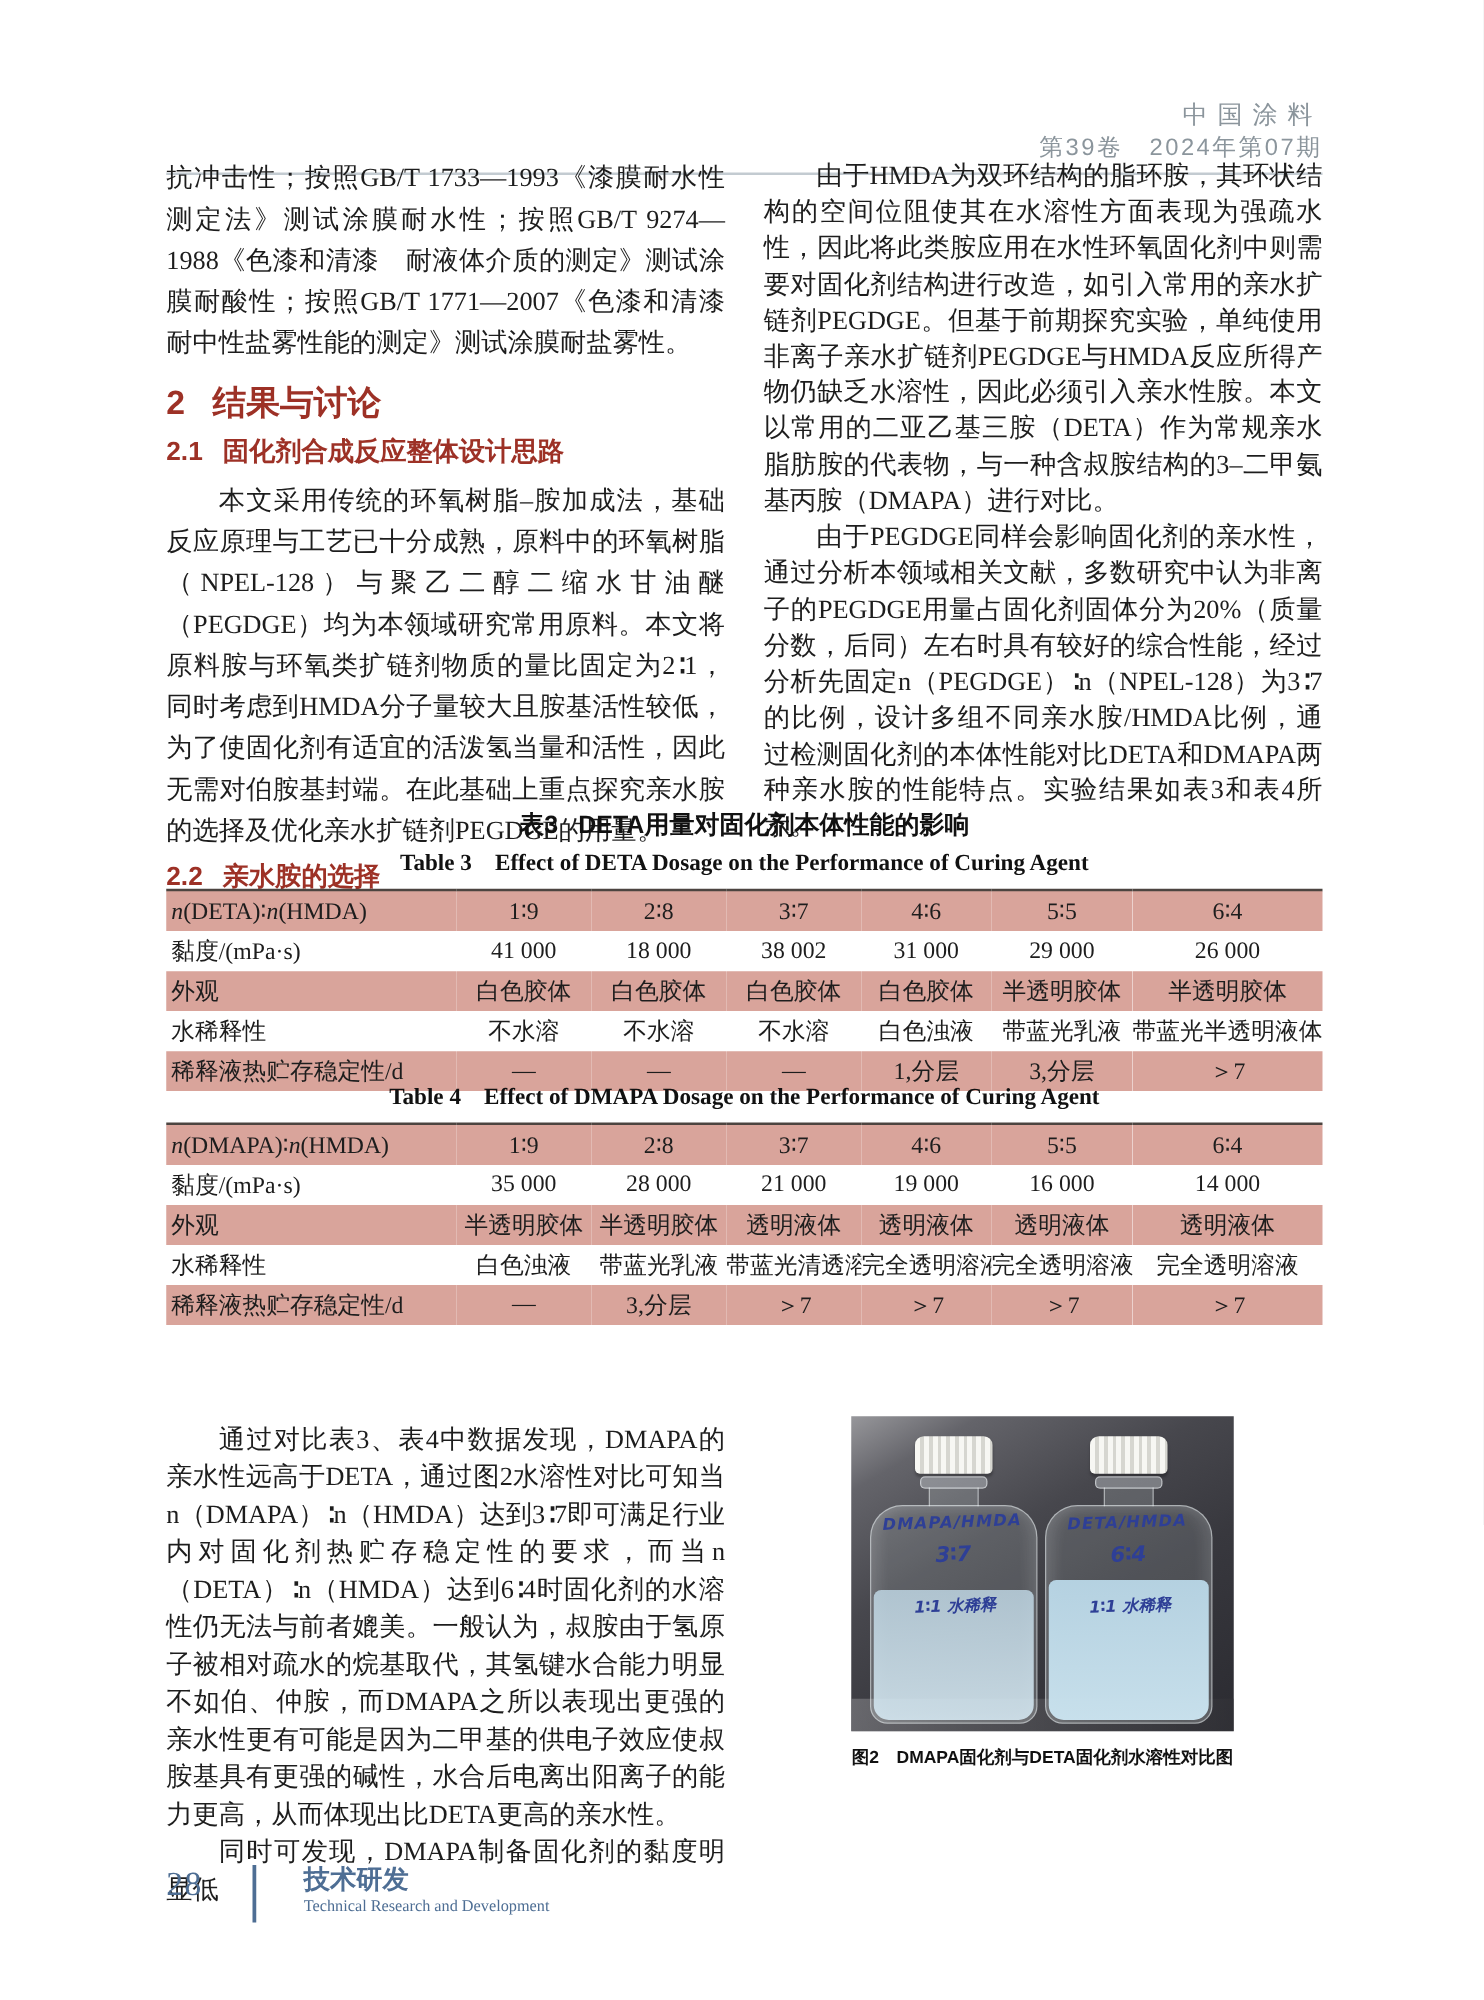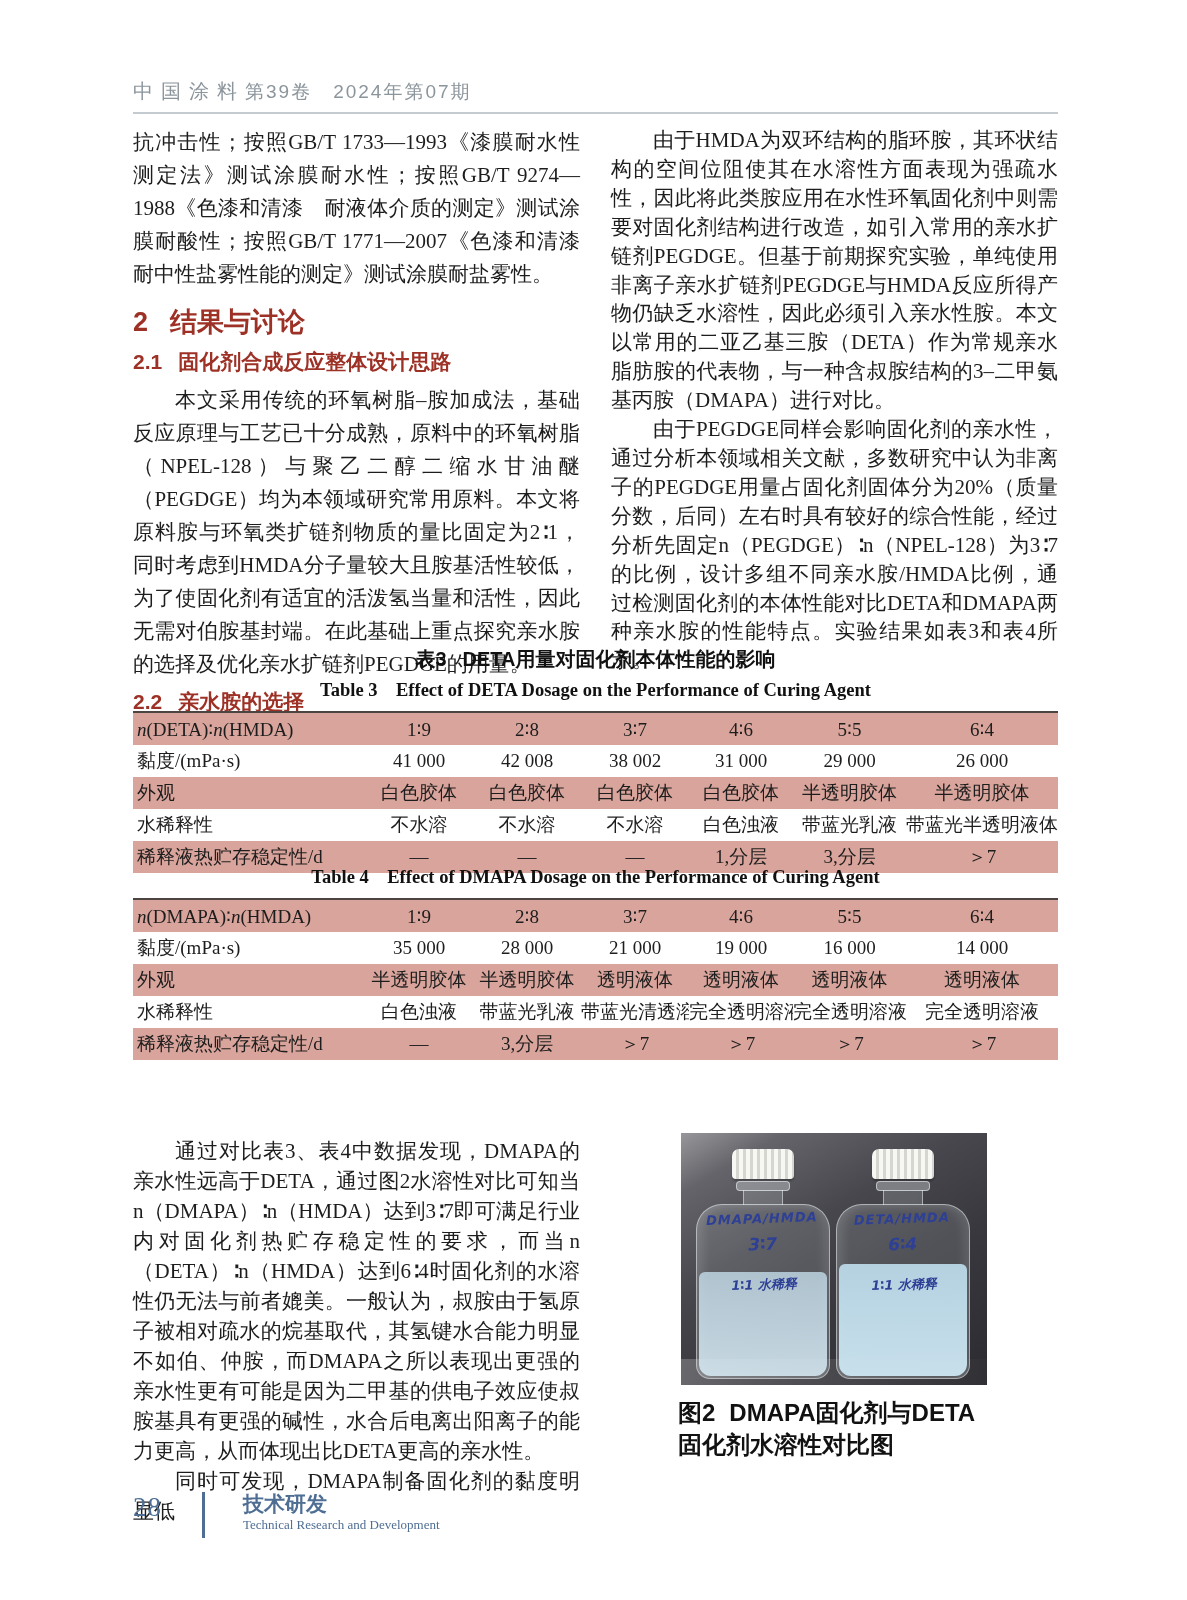--- a/index.html
+++ b/index.html
@@ -1,21 +1,21 @@
 <!DOCTYPE html>
 <html><head>
 <meta charset="utf-8">
 <style>
   html,body{margin:0;padding:0;background:#e8e8e8;}
   .page{position:relative;width:1187px;height:1600px;margin:0 auto;background:#ffffff;
         font-family:"Liberation Serif","DejaVu Serif",serif;color:#1d1d1d;overflow:hidden;}
 
   
-  .pg-header{position:absolute;left:133px;top:78px;width:925px;display:flex;justify-content:flex-start;
-             align-items:flex-end;padding-bottom:7px;border-bottom:2px solid #c3cbd1;}
+  .pg-header{position:absolute;left:133px;top:78px;width:925px;display:flex;justify-content:center;
+             align-items:flex-end;padding-bottom:7px;border-bottom:2px solid #c3cbd1;flex-direction:column;}
   .journal-name{font-family:"Liberation Sans","DejaVu Sans",sans-serif;font-size:20px;color:#8b959c;letter-spacing:8px;}
   .issue-info{font-family:"Liberation Sans","DejaVu Sans",sans-serif;font-size:19px;color:#8b959c;letter-spacing:2px;}
 
   
   .col{position:absolute;width:447px;font-size:21px;text-align:justify;}
   .col p{margin:0;}
   .col p.ind{text-indent:2em;}
   .col-left-top{left:133px;top:126px;line-height:33px;}
   .col-right-top{left:611px;top:126px;line-height:28.9px;}
 
@@ -66,22 +66,22 @@
        box-shadow:inset 6px 0 10px rgba(255,255,255,.12), inset -6px 0 10px rgba(255,255,255,.10);}
   .liquid{position:absolute;left:2px;right:2px;bottom:2px;border-radius:6px 6px 12px 12px;}
   .bottle-left .liquid{height:104px;background:linear-gradient(180deg,rgba(199,224,238,.78),rgba(215,234,244,.88));}
   .bottle-right .liquid{height:112px;background:linear-gradient(180deg,rgba(186,216,232,.95),rgba(203,228,240,.97));}
   .hand{position:absolute;top:62px;left:0;right:0;text-align:center;color:#2e3f96;
         font-family:"DejaVu Sans","Liberation Sans",sans-serif;font-style:italic;font-weight:bold;
         transform:rotate(-2deg);}
   .hand .l1{font-size:13px;letter-spacing:1px;}
   .hand .l2{font-size:17px;margin-top:8px;}
   .hand .l3{font-size:13px;margin-top:22px;}
-  .fig-cap-cn{font-family:"Liberation Sans","DejaVu Sans",sans-serif;font-weight:bold;font-size:24px;
-              margin-top:12px;color:#111;}
+  .fig-cap-cn{font-family:"Liberation Sans","DejaVu Sans",sans-serif;font-weight:bold;font-size:14px;
+              text-align:center;margin-top:12px;color:#111;}
   .fig-cap-cn .t-label{margin-right:14px;}
   .fig-cap-en{font-weight:bold;font-size:18.5px;text-align:center;margin-top:6px;line-height:27px;color:#111;}
 
   
   .pg-footer{position:absolute;left:133px;top:1492px;display:flex;align-items:flex-start;color:#4e6e94;gap:28px;}
   .pg-num{font-size:27px;margin-right:12px;letter-spacing:1px;}
   .foot-divider{width:3px;height:46px;background:#4e6e94;margin-right:10px;}
   .foot-cn{font-family:"Liberation Sans","DejaVu Sans",sans-serif;font-weight:bold;font-size:21px;line-height:24px;}
   .foot-en{font-size:13px;line-height:18px;}
 </style>
@@ -135,21 +135,21 @@
           <td>1∶9</td>
           <td>2∶8</td>
           <td>3∶7</td>
           <td>4∶6</td>
           <td>5∶5</td>
           <td>6∶4</td>
         </tr>
         <tr>
           <td class="lab">黏度/(mPa·s)</td>
           <td>41 000</td>
-          <td>42 008</td>
+          <td>18 000</td>
           <td>38 002</td>
           <td>31 000</td>
           <td>29 000</td>
           <td>26 000</td>
         </tr>
         <tr class="pink">
           <td class="lab">外观</td>
           <td>白色胶体</td>
           <td>白色胶体</td>
           <td>白色胶体</td>

